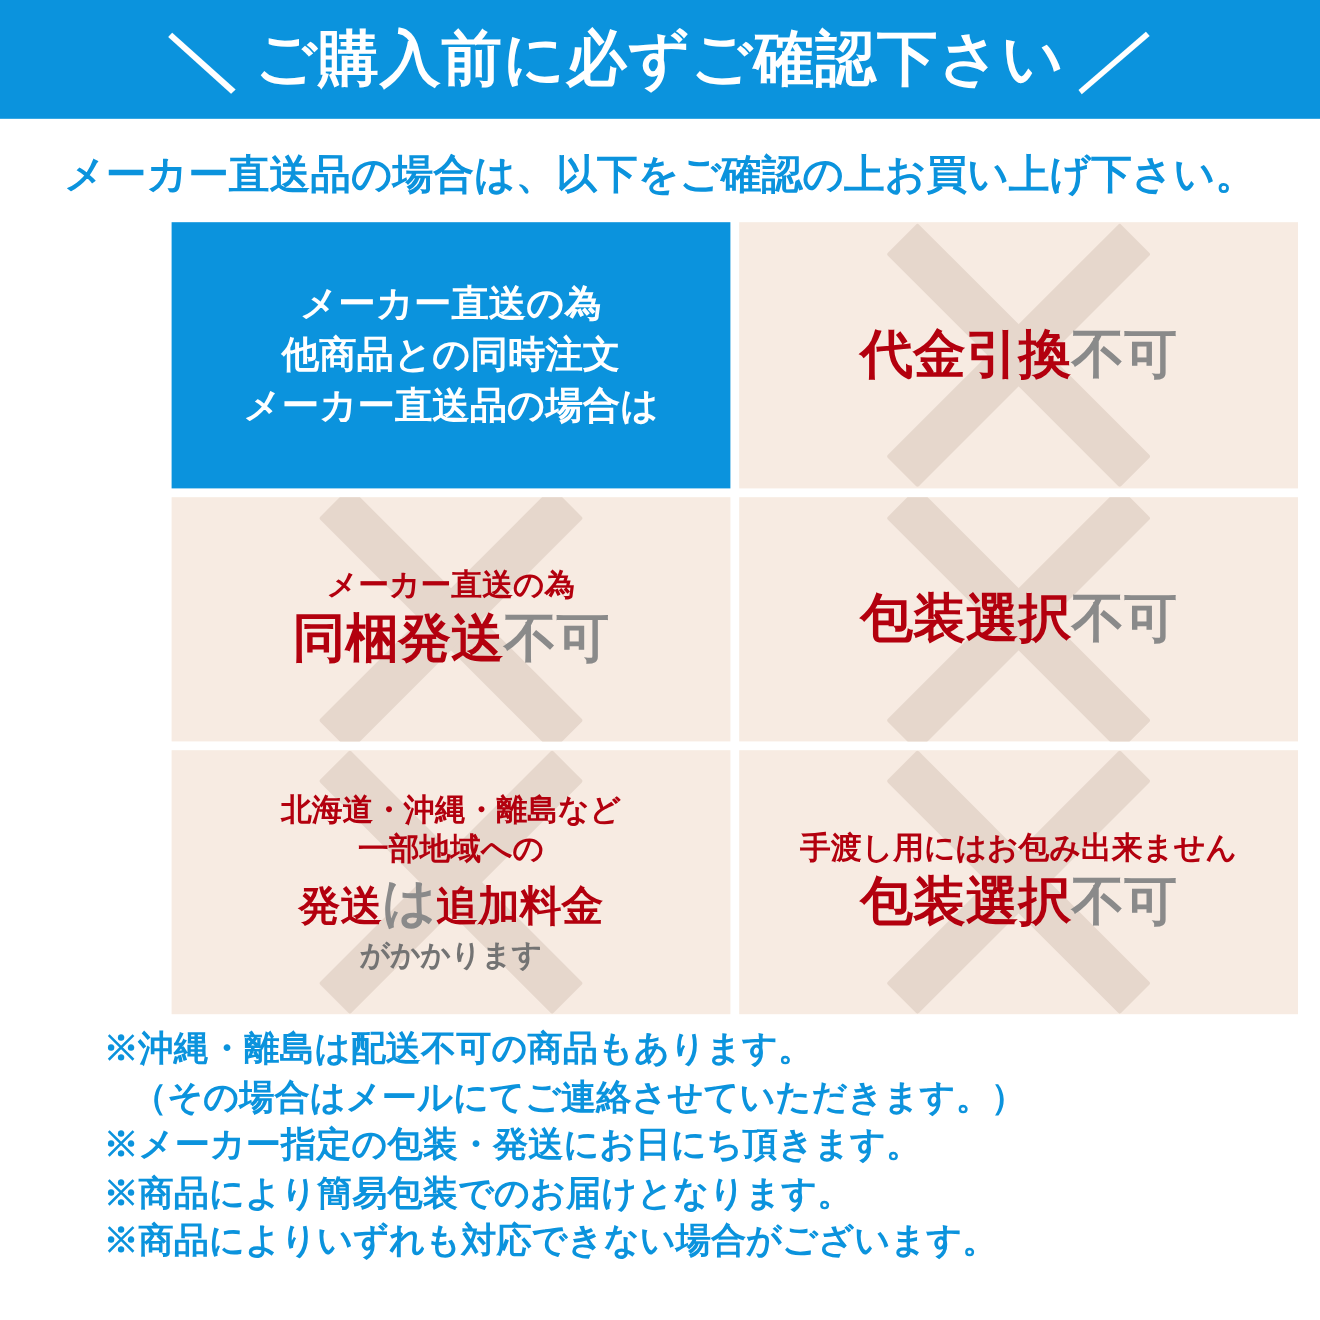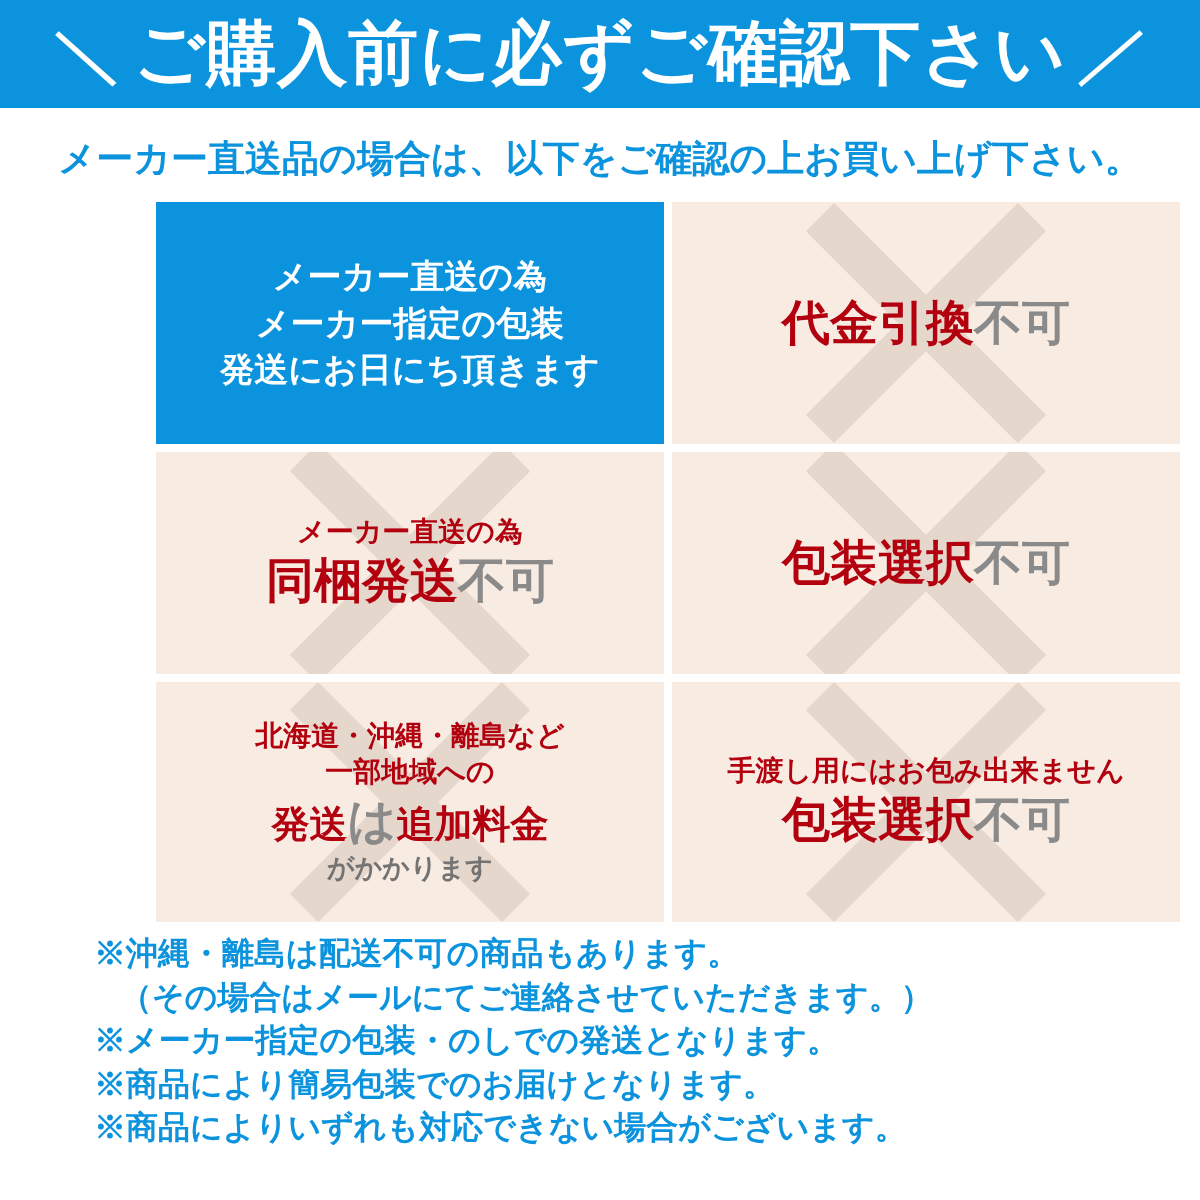--- a/index.html
+++ b/index.html
@@ -40,21 +40,21 @@
     color: #ffffff;
     font-size: 62px;
     font-weight: bold;
     line-height: 1;
     display: inline-block;
   }
   .slash.left { transform: skewX(14deg); }
   .slash.right { transform: skewX(-14deg); }
   .header-title {
     color: #ffffff;
-    font-size: 70px;
+    font-size: 55px;
     font-weight: bold;
     letter-spacing: 1px;
     white-space: nowrap;
     text-align: right;
   }
 
   
   .lead {
     margin-top: 26px;
     text-align: center;
@@ -185,22 +185,22 @@
     </div>
   </div>
 
   <div class="lead">メーカー直送品の場合は、以下をご確認の上お買い上げ下さい。</div>
 
   <div class="grid">
 
     <div class="cell blue">
       <div class="cell-content">
         <span class="white-text line">メーカー直送の為</span>
-        <span class="white-text line">メーカー指定の包装</span>
-        <span class="white-text line">発送にお日にち頂きます</span>
+        <span class="white-text line">他商品との同時注文</span>
+        <span class="white-text line">メーカー直送品の場合は</span>
       </div>
     </div>
 
     <div class="cell">
       <div class="xmark">
           <span class="a"></span>
           <span class="b"></span>
         </div>
       <div class="cell-content">
         <span class="red-big">代金引換</span><span class="gray-big">不可</span>
@@ -250,18 +250,18 @@
         <span class="red-small line">手渡し用にはお包み出来ません</span>
         <span class="line"><span class="red-big">包装選択</span><span class="gray-big">不可</span></span>
       </div>
     </div>
 
   </div>
 
   <div class="notes">
     <div class="note">※沖縄・離島は配送不可の商品もあります。</div>
     <div class="note indent">（その場合はメールにてご連絡させていただきます。）</div>
-    <div class="note">※メーカー指定の包装・のしでの発送となります。</div>
+    <div class="note">※メーカー指定の包装・発送にお日にち頂きます。</div>
     <div class="note">※商品により簡易包装でのお届けとなります。</div>
     <div class="note">※商品によりいずれも対応できない場合がございます。</div>
   </div>
 
 </div>
 
 </body></html>

